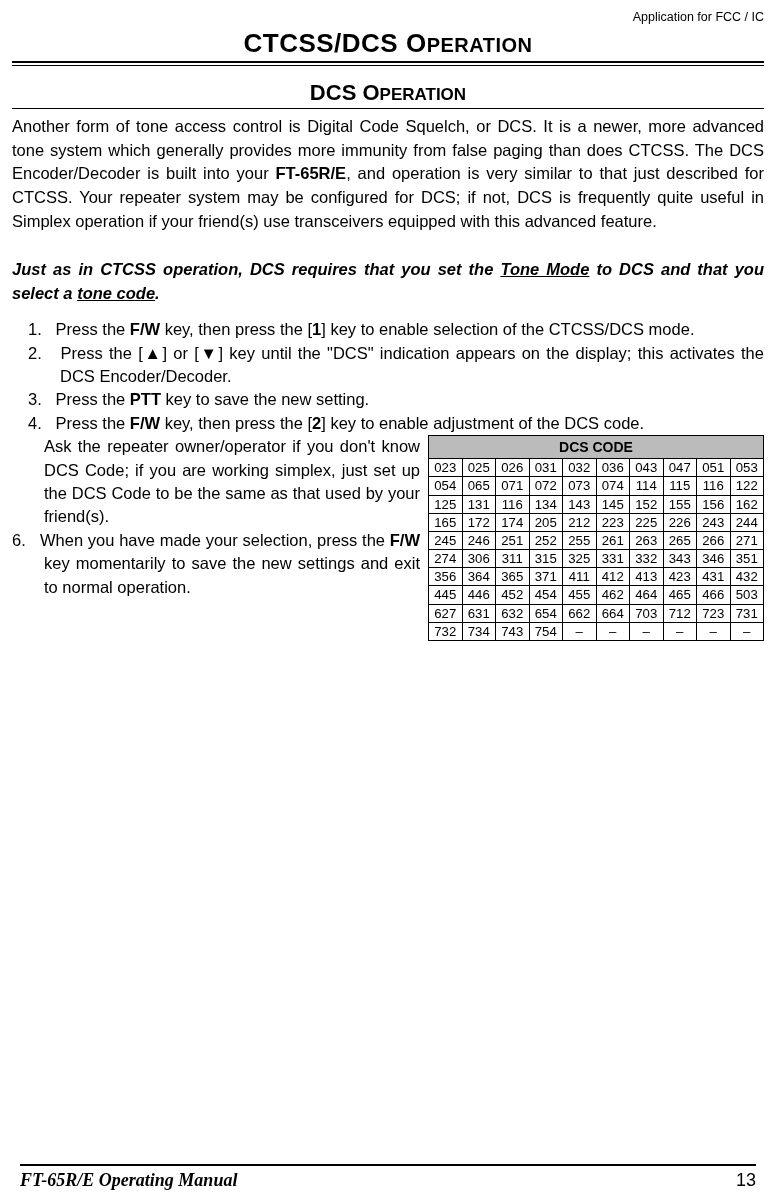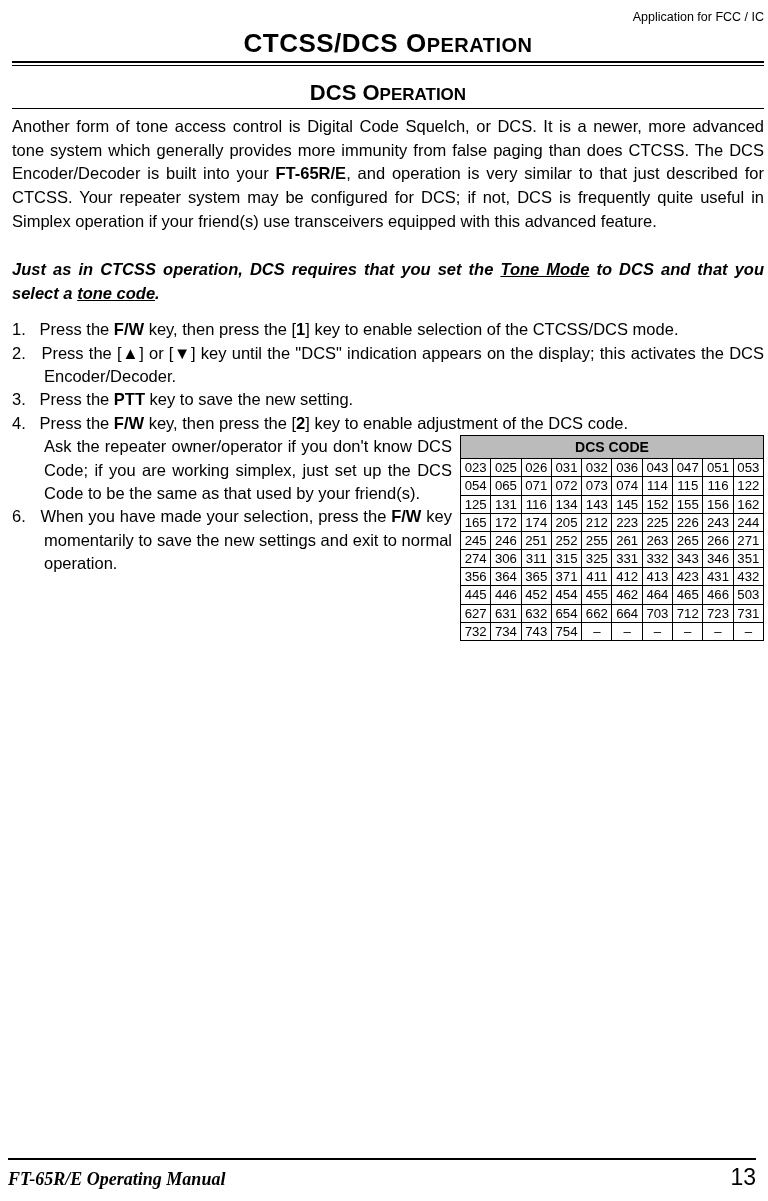--- a/index.html
+++ b/index.html
@@ -66,20 +66,21 @@
     padding: 0;
     margin: 0;
     font-size: 16.5px;
     line-height: 1.42;
     text-align: justify;
   }
   ol.steps > li {
     padding-left: 32px;
     text-indent: -32px;
     margin-bottom: 0;
+    margin-left: 16px;
   }
   .row56 {
     display: flex;
     gap: 8px;
     align-items: flex-start;
   }
   .row56-left {
     flex: 1;
     font-size: 16.5px;
     line-height: 1.42;
@@ -91,58 +92,58 @@
     margin-bottom: 0;
   }
   .row56-left .cont {
     padding-left: 32px;
     text-indent: 0;
   }
   table.dcs {
     border-collapse: collapse;
     font-size: 13.2px;
     line-height: 1.15;
-    width: 304px;
+    width: 336px;
     table-layout: fixed;
   }
   table.dcs th, table.dcs td {
     border: 1px solid #000;
     text-align: center;
     padding: 1px 1px;
     font-weight: normal;
   }
   table.dcs th {
     background: #bbb;
     font-weight: bold;
     font-size: 14px;
     padding: 3px 0;
   }
   .footer {
     position: absolute;
     bottom: 10px;
-    left: 8px;
+    left: 20px;
     right: 12px;
   }
   .footer-rule {
     border-top: 2px solid #000;
     margin-bottom: 4px;
   }
   .footer-row {
     display: flex;
     justify-content: space-between;
     align-items: baseline;
   }
   .footer-left {
     font-style: italic;
     font-weight: bold;
     font-family: 'Times New Roman', Times, serif;
     font-size: 18px;
   }
   .footer-right {
-    font-size: 23px;
+    font-size: 18px;
   }
 </style>
 </head>
 <body>
 
 <div class="page">
 
   <div class="top-right">
     <div>Application for FCC / IC</div>
   </div>

